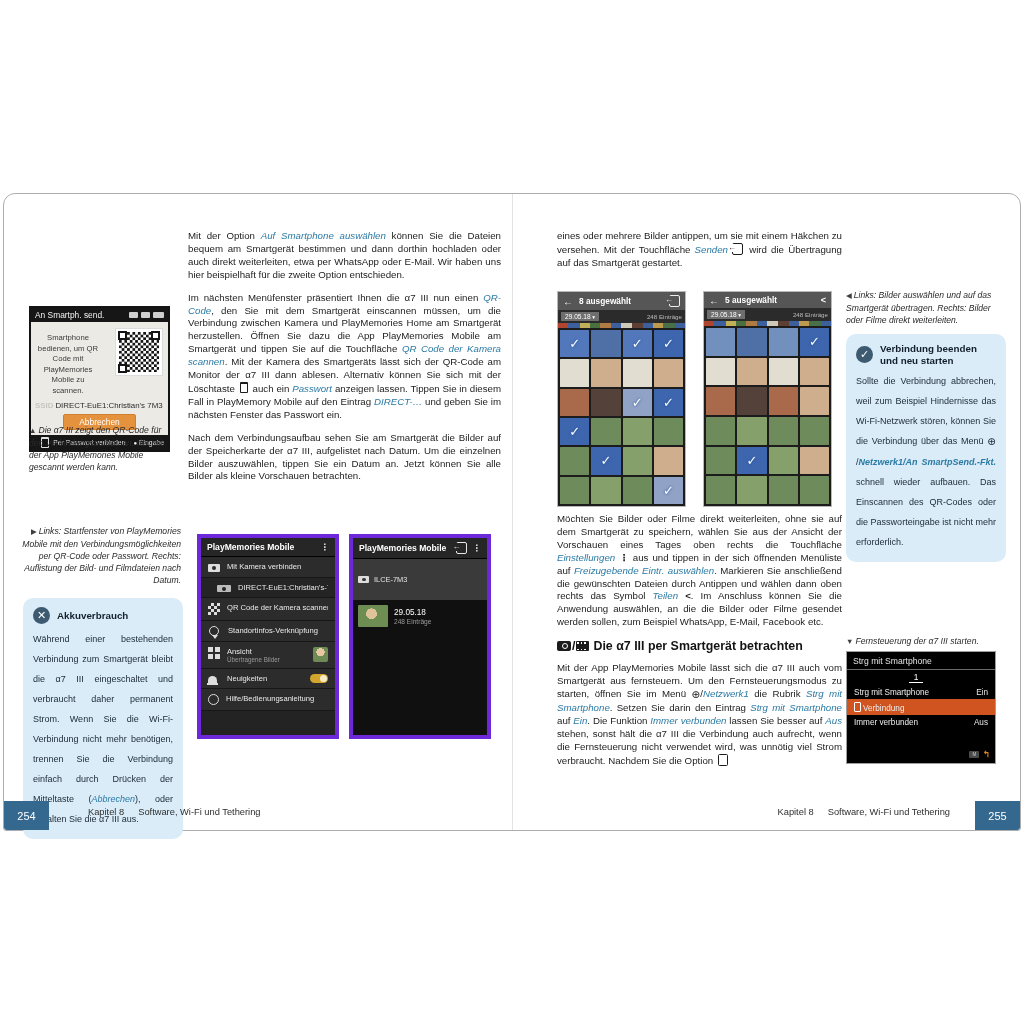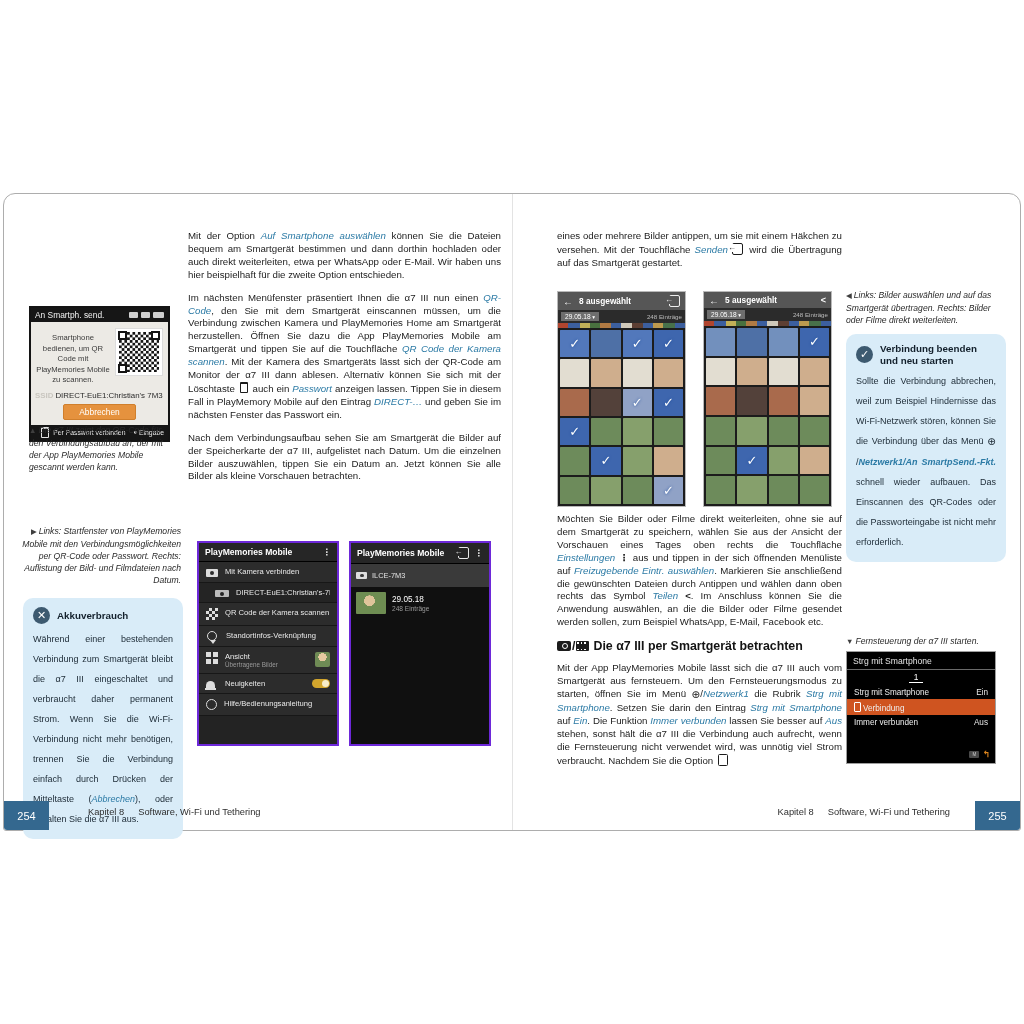--- a/index.html
+++ b/index.html
@@ -45,36 +45,36 @@
     display:flex;align-items:center;justify-content:center;font-size:11px;font-weight:bold;}
   .ibox-title{font-size:9.8px;font-weight:bold;color:#13202c;line-height:11.5px;}
   .ibox-text{font-size:9px;line-height:20px;color:#1c2a35;text-align:justify;}
 
   
   .cam{width:141px;background:#eceae5;border:2px solid #141414;box-sizing:border-box;}
   .cam-bar{background:#161616;color:#f2f2f2;font-size:8.4px;padding:2px 4px;display:flex;align-items:center;}
   .cam-bar .sp{flex:1;}
   .st-ic{width:9px;height:6px;background:#cfcfcf;border-radius:1px;margin-left:3px;}
   .st-ic.batt{width:11px;}
-  .cam-body{display:flex;gap:5px;padding:6px 5px 2px 5px;}
+  .cam-body{display:flex;gap:15px;padding:6px 5px 2px 5px;}
   .cam-msg{flex:1;font-size:7.7px;line-height:10.5px;color:#3a3a3a;text-align:center;padding-top:5px;}
   .qr{flex:none;width:46px;height:46px;background:#fff;border:1px solid #dcdcdc;position:relative;}
   .qr-mod{position:absolute;inset:3px;background:repeating-conic-gradient(#141414 0 25%,#fff 0 50%) 0 0/5.4px 5.4px;}
   .qr-f{position:absolute;width:9px;height:9px;border:2.4px solid #141414;background:#fff;box-sizing:border-box;}
   .qr-f.tl{left:2px;top:2px;} .qr-f.tr{right:2px;top:2px;} .qr-f.bl{left:2px;bottom:2px;}
   .cam-ssid{font-size:7.9px;color:#2a2a2a;padding:3px 4px 0 4px;white-space:nowrap;}
   .cam-ssid .dim{color:#c9c6bf;font-weight:bold;margin-right:2px;}
   .cam-btn{display:block;margin:4px auto 5px auto;background:#e5923e;color:#fff;font-size:8.4px;
     padding:2px 15px;border-radius:2px;width:max-content;border:1px solid #d07f2c;}
   .cam-foot{background:#161616;color:#efefef;font-size:6.8px;padding:2px 4px;display:flex;justify-content:flex-end;gap:8px;align-items:center;}
   .cam-foot .w{filter:invert(1);}
   .dot{font-size:6px;}
 
   
-  .phone{background:#232323;border:2px solid #6d28d9;box-sizing:border-box;overflow:hidden;margin-top:7px;}
+  .phone{background:#232323;border:4px solid #6d28d9;box-sizing:border-box;overflow:hidden;}
   .ph-head{background:#262626;border-bottom:1px solid #000;color:#fff;font-size:8.6px;font-weight:bold;
     padding:4px 6px;display:flex;align-items:center;gap:5px;}
   .ph-head .sp{flex:1;}
   .ph-dots{font-weight:700;color:#ddd;}
   .ic-send-w{width:9px;height:10px;border:1.5px solid #e8e8e8;border-radius:2px;position:relative;display:inline-block;}
   .ic-send-w::before{content:"←";position:absolute;left:-5px;top:0;font-size:8px;font-weight:700;color:#e8e8e8;background:#262626;line-height:8px;}
   .pm-row{display:flex;padding:5px 7px;border-bottom:1px solid #171717;background:#2c2c2c;}
   .pm-row.ind{background:#242424;padding-left:16px;}
   .pm-tx{min-width:0;}
   .pm-l1{color:#e9e9e9;font-size:7.6px;white-space:nowrap;overflow:hidden;}
@@ -92,21 +92,21 @@
   .pmi-bell::after{content:"";position:absolute;left:-1px;top:7px;width:11px;height:1.6px;background:#ddd;}
   .pmi-help{width:9px;height:9px;border:1.3px solid #ddd;border-radius:50%;color:#ddd;font-size:7px;
     display:flex;align-items:center;justify-content:center;font-weight:bold;}
   .pm-thumb{flex:none;width:15px;height:15px;border-radius:2px;margin-left:auto;
     background:radial-gradient(circle at 50% 35%,#e6c9a0 0 33%,#6f8b55 34%);}
   .pm-toggle{flex:none;width:18px;height:9px;border-radius:5px;background:#d2a52d;position:relative;margin-left:auto;}
   .pm-toggle::after{content:"";position:absolute;right:1px;top:1px;width:7px;height:7px;border-radius:50%;background:#f7ecc9;}
 
   
   .phone.dark{background:#101010;}
-  .ph-sub{background:#3a3a3a;display:flex;align-items:center;gap:5px;padding:7px 5px;color:#e4e4e4;font-size:7.4px;}
+  .ph-sub{background:#3a3a3a;display:flex;align-items:center;gap:5px;padding:16px 5px;color:#e4e4e4;font-size:7.4px;}
   .ph-cami{width:11px;height:7px;background:#ddd;border-radius:1px;position:relative;}
   .ph-cami::before{content:"";position:absolute;left:4px;top:1.5px;width:3.5px;height:3.5px;border-radius:50%;background:#3a3a3a;}
   .pl-item{display:flex;gap:6px;padding:5px 5px;align-items:center;}
   .pl-thumb{width:30px;height:22px;border-radius:1px;background:radial-gradient(circle at 45% 40%,#dfc49a 0 25%,#6e8d52 26%);}
   .pl-date{color:#fff;font-size:8.2px;}
   .pl-count{color:#9a9a9a;font-size:6.6px;margin-top:1px;}
 
   
   .gal{background:#1c1c1c;border:1px solid #b9b9b9;box-sizing:border-box;display:flex;flex-direction:column;overflow:hidden;}
   .g-head{background:#565656;color:#fff;display:flex;align-items:center;gap:6px;padding:3px 5px;}

